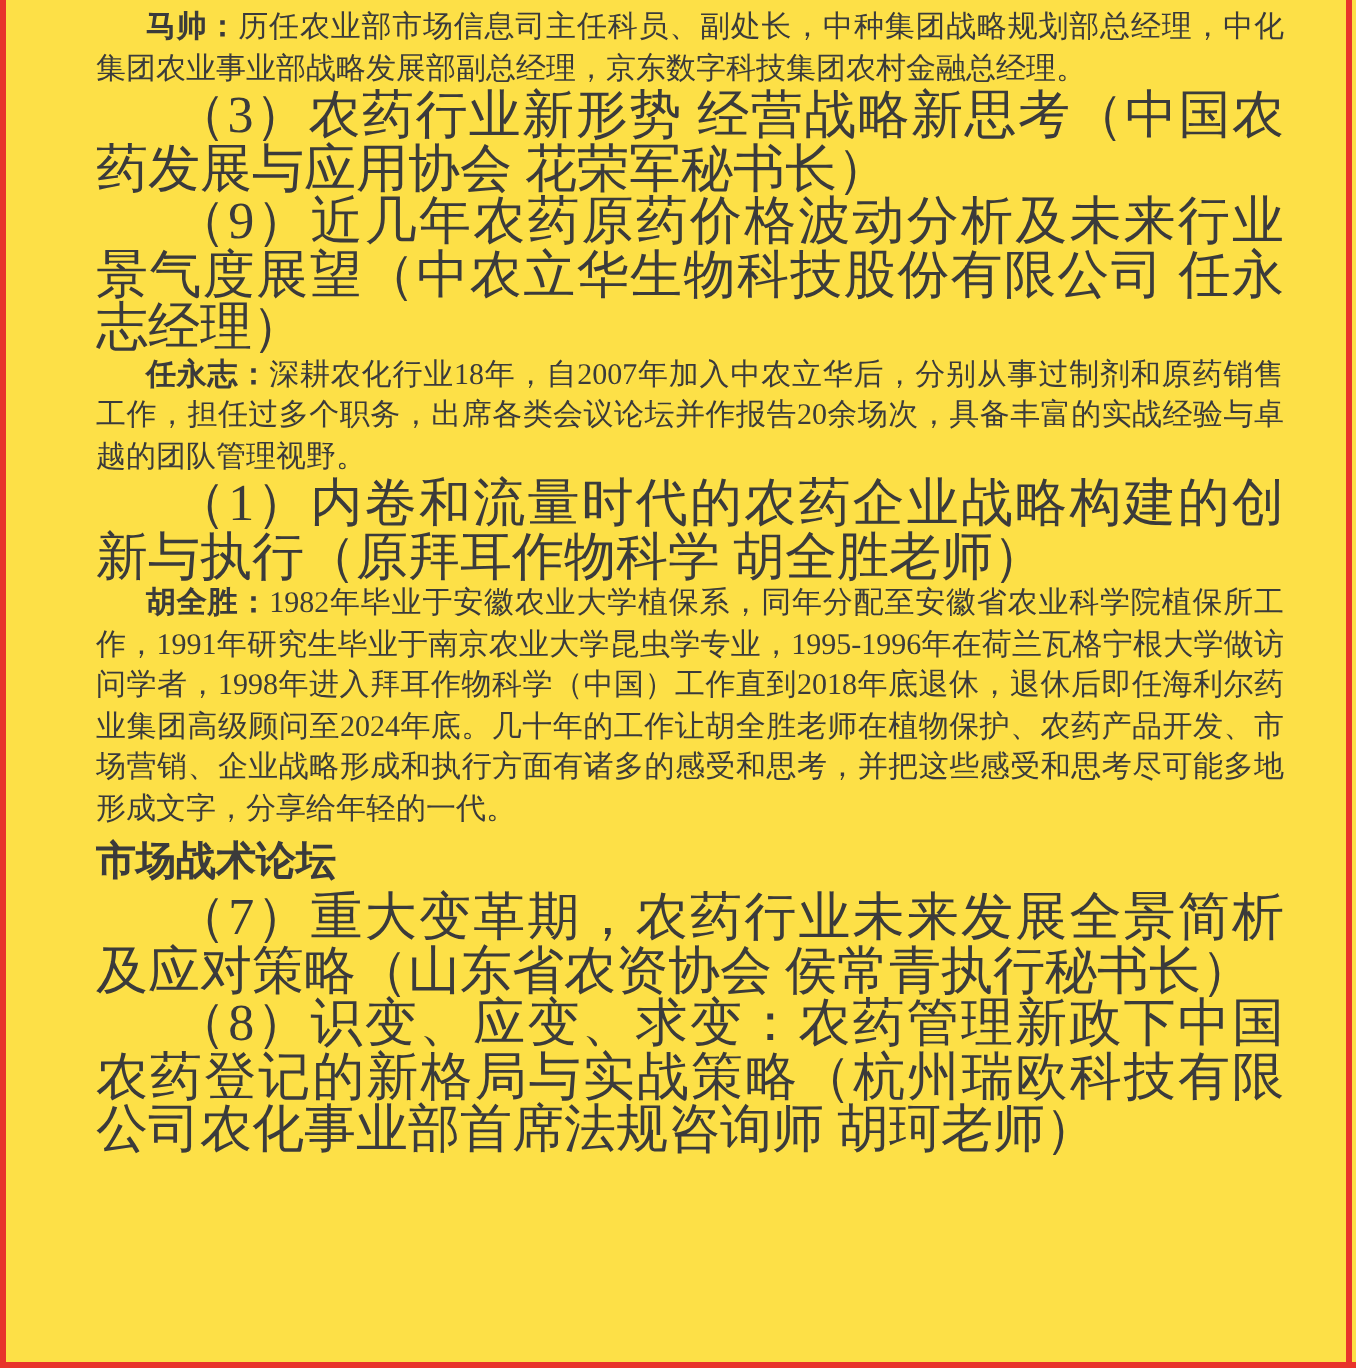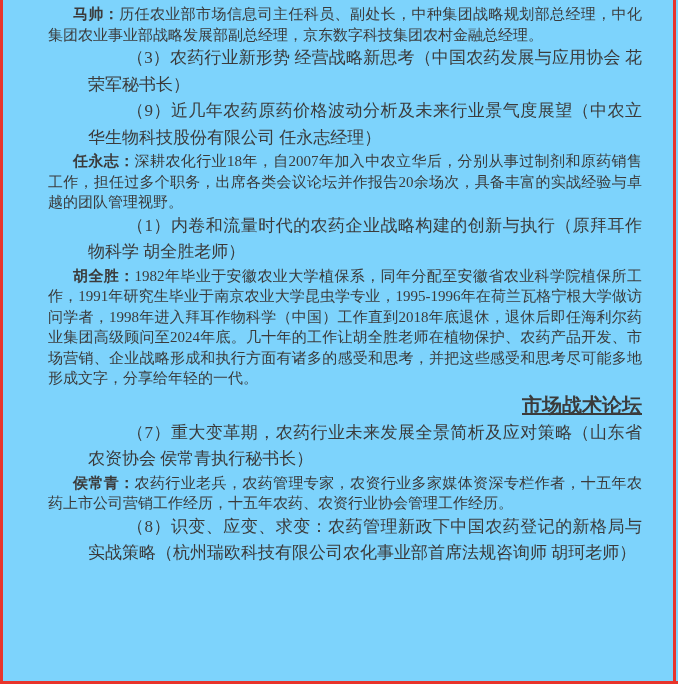--- a/index.html
+++ b/index.html
@@ -30,39 +30,37 @@
   }
   .content p { margin: 0; text-align: justify; }
   p.bio {
     font-size: 15px;
     line-height: 20.5px;
     text-indent: 25px;
     letter-spacing: 0;
   }
   p.bio b { font-weight: bold; }
   p.item {
-    font-size: 17px;
+    font-size: 26px;
     line-height: 26.5px;
     text-indent: 39px;
-    margin-left: 40px;
   }
   h2.section {
     margin: 3px 0 2px 0;
     font-size: 20px;
     line-height: 26px;
     font-weight: bold;
-    text-align: right;
+    text-align: left;
     text-indent: 0;
-    text-decoration: underline;
   }
 </style>
 </head>
 <body>
 
-<div class="page" style="background: #7dd3fc; color: rgb(59, 59, 59);">
+<div class="page" style="background: #fde047; color: rgb(59, 59, 59);">
 
   <div class="border-line border-left" style="background: rgb(232, 52, 43);"></div>
   <div class="border-line border-right" style="background: rgb(232, 52, 43);"></div>
   <div class="border-line border-bottom" style="background: rgb(232, 52, 43);"></div>
 
   <div class="content">
 
     <p class="bio"><b>马帅：</b><span>历任农业部市场信息司主任科员、副处长，中种集团战略规划部总经理，中化集团农业事业部战略发展部副总经理，京东数字科技集团农村金融总经理。</span></p>
 
     <p class="item">（3）农药行业新形势 经营战略新思考（中国农药发展与应用协会 花荣军秘书长）</p>
@@ -74,18 +72,17 @@
 
 
     <p class="item">（1）内卷和流量时代的农药企业战略构建的创新与执行（原拜耳作物科学 胡全胜老师）</p>
 
     <p class="bio"><b>胡全胜：</b><span>1982年毕业于安徽农业大学植保系，同年分配至安徽省农业科学院植保所工作，1991年研究生毕业于南京农业大学昆虫学专业，1995-1996年在荷兰瓦格宁根大学做访问学者，1998年进入拜耳作物科学（中国）工作直到2018年底退休，退休后即任海利尔药业集团高级顾问至2024年底。几十年的工作让胡全胜老师在植物保护、农药产品开发、市场营销、企业战略形成和执行方面有诸多的感受和思考，并把这些感受和思考尽可能多地形成文字，分享给年轻的一代。</span></p>
 
     <h2 class="section">市场战术论坛</h2>
 
     <p class="item">（7）重大变革期，农药行业未来发展全景简析及应对策略（山东省农资协会 侯常青执行秘书长）</p>
 
-    <p class="bio"><b>侯常青：</b><span>农药行业老兵，农药管理专家，农资行业多家媒体资深专栏作者，十五年农药上市公司营销工作经历，十五年农药、农资行业协会管理工作经历。</span></p>
 
     <p class="item">（8）识变、应变、求变：农药管理新政下中国农药登记的新格局与实战策略（杭州瑞欧科技有限公司农化事业部首席法规咨询师 胡珂老师）</p>
 
   </div>
 </div>
 
 </body></html>

